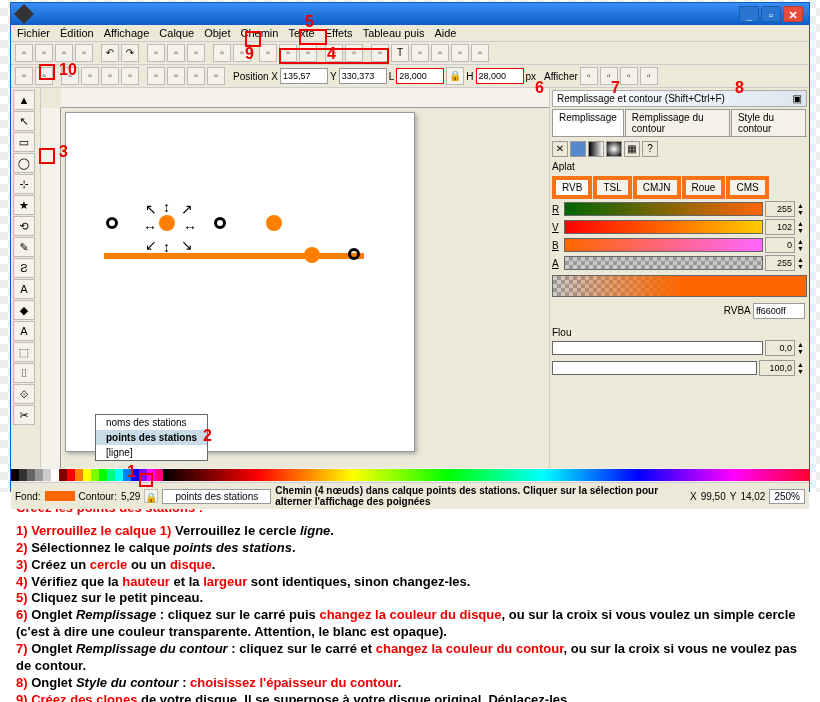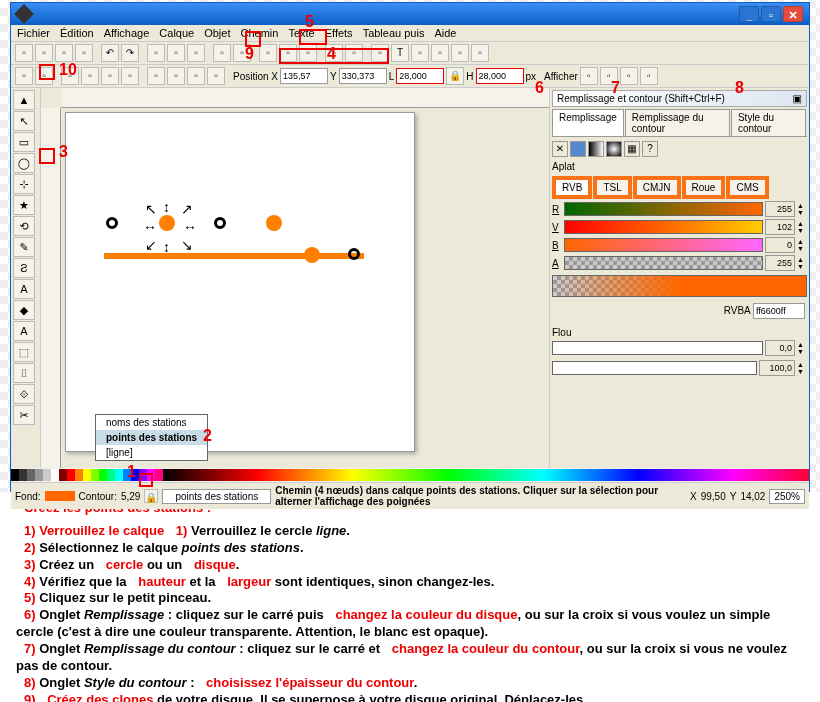--- a/index.html
+++ b/index.html
@@ -41,21 +41,21 @@
 .checker { background-image: linear-gradient(45deg, #999 25%, transparent 25%), linear-gradient(-45deg, #999 25%, transparent 25%), linear-gradient(45deg, transparent 75%, #999 75%), linear-gradient(-45deg, transparent 75%, #999 75%); background-size: 8px 8px; background-position: 0 0, 0 4px, 4px -4px, -4px 0; background-color: #ccc; height: 22px; margin: 4px 0; border: 1px solid #666; }
 .statusbar { background: #ece9d8; border-top: 1px solid #ccc; padding: 2px 4px; display: flex; align-items: center; gap: 4px; font-size: 10px; }
 .palette { display: flex; height: 12px; margin: 1px 0; }
 .swatch { width: 8px; height: 12px; }
 .layer-popup { position: absolute; background: #fff; border: 1px solid #666; font-size: 10px; z-index: 100; }
 .layer-popup div { padding: 2px 10px; }
 .layer-popup .sel { background: #c8dce8; font-weight: bold; }
 .annot { position: absolute; color: #e00; font-weight: bold; font-size: 16px; z-index: 200; pointer-events: none; }
 .annot-box { border: 2px solid #e00; position: absolute; z-index: 199; pointer-events: none; }
 .instructions { padding: 8px 16px; font-size: 13px; font-weight: bold; line-height: 1.3; background: #fff; width: 820px; }
-.red { color: #e00; margin-left: 8px; }
+.red { color: #e00; }
 .ital { font-style: italic; }
 .circle-open { width: 12px; height: 12px; border: 3px solid #000; border-radius: 50%; position: absolute; }
 .circle-fill { width: 16px; height: 16px; background: #ff7f00; border-radius: 50%; position: absolute; }
 .line-orange { position: absolute; height: 6px; background: #ff7f00; }
 .sel-handles { position: absolute; }
 .sel-handles span { position: absolute; width: 8px; height: 8px; font-size: 14px; color: #000; }
 </style>
 </head>
 <body>
 

